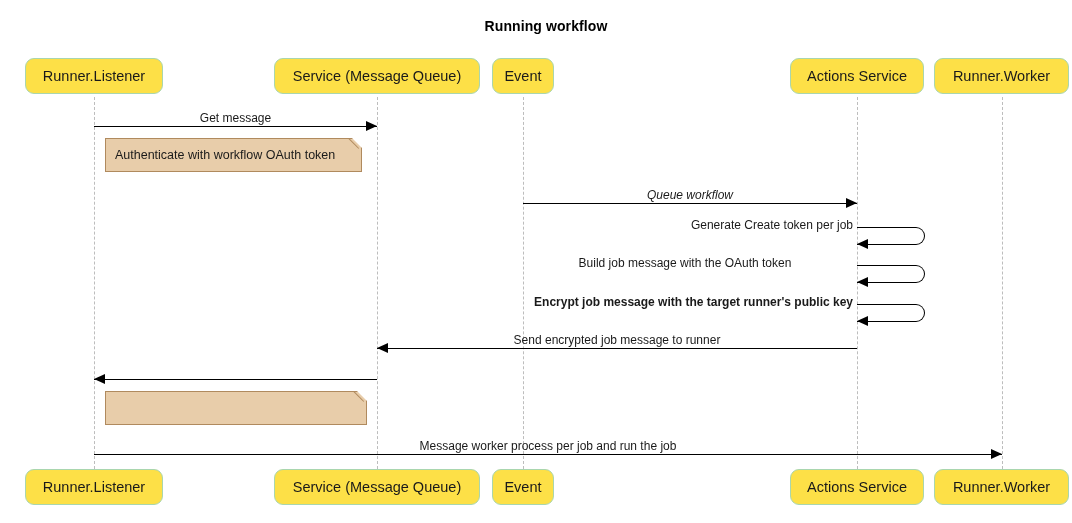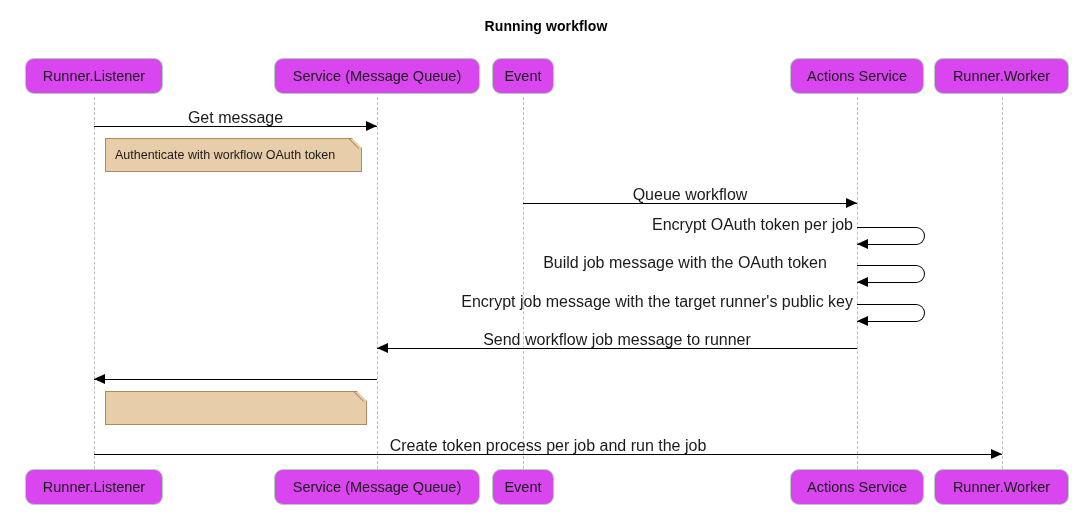--- a/index.html
+++ b/index.html
@@ -35,39 +35,39 @@
   }
   .lifeline {
     position: absolute;
     width: 0;
     border-left: 1px dashed #bdbdbd;
   }
   .participant {
     position: absolute;
     height: 36px;
     box-sizing: border-box;
-    background: #d946ef;
+    background: #fde047;
     border: 1px solid #a9d6ae;
     border-radius: 9px;
     display: flex;
     align-items: center;
     justify-content: center;
     font-size: 14.5px;
     color: #1a1a1a;
     white-space: nowrap;
     padding: 16px 10px;
   }
   .msg-line {
     position: absolute;
     height: 0;
     border-top: 1.6px solid #000000;
   }
   .msg-label {
     position: absolute;
-    font-size: 16px;
+    font-size: 12px;
     color: #1a1a1a;
     white-space: nowrap;
     line-height: 14px;
   }
   .msg-label.center { text-align: center; }
   .msg-label.right  { text-align: right; }
   .arrowhead {
     position: absolute;
     width: 0; height: 0;
     border-top: 5px solid transparent;
@@ -164,61 +164,61 @@
   <div class="msg-label center" style="left:84px; top:103px; width:283px;">Get message</div>
   <div class="msg-line" style="left:84px; top:118px; width:283px;"></div>
   <div class="arrowhead rt" style="left:356px; top:113px;"></div>
 
   <div class="note" style="left:95px; top:130px; width:257px; height:34px;">
     <span>Authenticate with workflow OAuth token</span>
     <span class="fold"></span>
     <span class="fold-edge"></span>
   </div>
 
-  <div class="msg-label center" style="left:513px; top:180px; width:334px;">Queue workflow</div>
+  <div class="msg-label center" style="left:513px; top:180px; width:334px;font-style:italic;">Queue workflow</div>
   <div class="msg-line" style="left:513px; top:195px; width:334px;"></div>
   <div class="arrowhead rt" style="left:836px; top:190px;"></div>
 
-  <div class="msg-label right" style="left:547px; top:210px; width:296px;">Encrypt OAuth token per job</div>
+  <div class="msg-label right" style="left:547px; top:210px; width:296px;">Generate Create token per job</div>
   <div class="selfcall" style="left:847px; top:219px; width:68px; height:18px;">
     <div class="top-line" style="top:0px; width:58px;"></div>
     <div class="cap" style="left:56px; top:0px; width:12px; height:18px;"></div>
     <div class="bot-line" style="top:17px; width:58px;"></div>
     <div class="arrowhead lt" style="left:0px; top:12px;"></div>
   </div>
 
   <div class="msg-label right" style="left:507px; top:248px; width:336px;text-align:center;">Build job message with the OAuth token</div>
   <div class="selfcall" style="left:847px; top:257px; width:68px; height:18px;">
     <div class="top-line" style="top:0px; width:58px;"></div>
     <div class="cap" style="left:56px; top:0px; width:12px; height:18px;"></div>
     <div class="bot-line" style="top:17px; width:58px;"></div>
     <div class="arrowhead lt" style="left:0px; top:12px;"></div>
   </div>
 
-  <div class="msg-label right" style="left:440px; top:287px; width:403px;">Encrypt job message with the target runner's public key</div>
+  <div class="msg-label right" style="left:440px; top:287px; width:403px;font-weight:bold;">Encrypt job message with the target runner's public key</div>
   <div class="selfcall" style="left:847px; top:296px; width:68px; height:18px;">
     <div class="top-line" style="top:0px; width:58px;"></div>
     <div class="cap" style="left:56px; top:0px; width:12px; height:18px;"></div>
     <div class="bot-line" style="top:17px; width:58px;"></div>
     <div class="arrowhead lt" style="left:0px; top:12px;"></div>
   </div>
 
-  <div class="msg-label center" style="left:367px; top:325px; width:480px;">Send workflow job message to runner</div>
+  <div class="msg-label center" style="left:367px; top:325px; width:480px;">Send encrypted job message to runner</div>
   <div class="msg-line" style="left:367px; top:340px; width:480px;"></div>
   <div class="arrowhead lt" style="left:367px; top:335px;"></div>
 
   <div class="msg-line" style="left:84px; top:371px; width:283px;"></div>
   <div class="arrowhead lt" style="left:84px; top:366px;"></div>
 
   <div class="note" style="left:95px; top:383px; width:262px; height:34px;">
     <span class="fold"></span>
     <span class="fold-edge"></span>
   </div>
 
-  <div class="msg-label center" style="left:84px; top:431px; width:908px;">Create token process per job and run the job</div>
+  <div class="msg-label center" style="left:84px; top:431px; width:908px;">Message worker process per job and run the job</div>
   <div class="msg-line" style="left:84px; top:446px; width:908px;"></div>
   <div class="arrowhead rt" style="left:981px; top:441px;"></div>
 
   <div class="participant" style="left:15px; top:461px; width:138px;">
     <span>Runner.Listener</span>
   </div>
   <div class="participant" style="left:264px; top:461px; width:206px;">
     <span>Service (Message Queue)</span>
   </div>
   <div class="participant" style="left:482px; top:461px; width:62px;">

